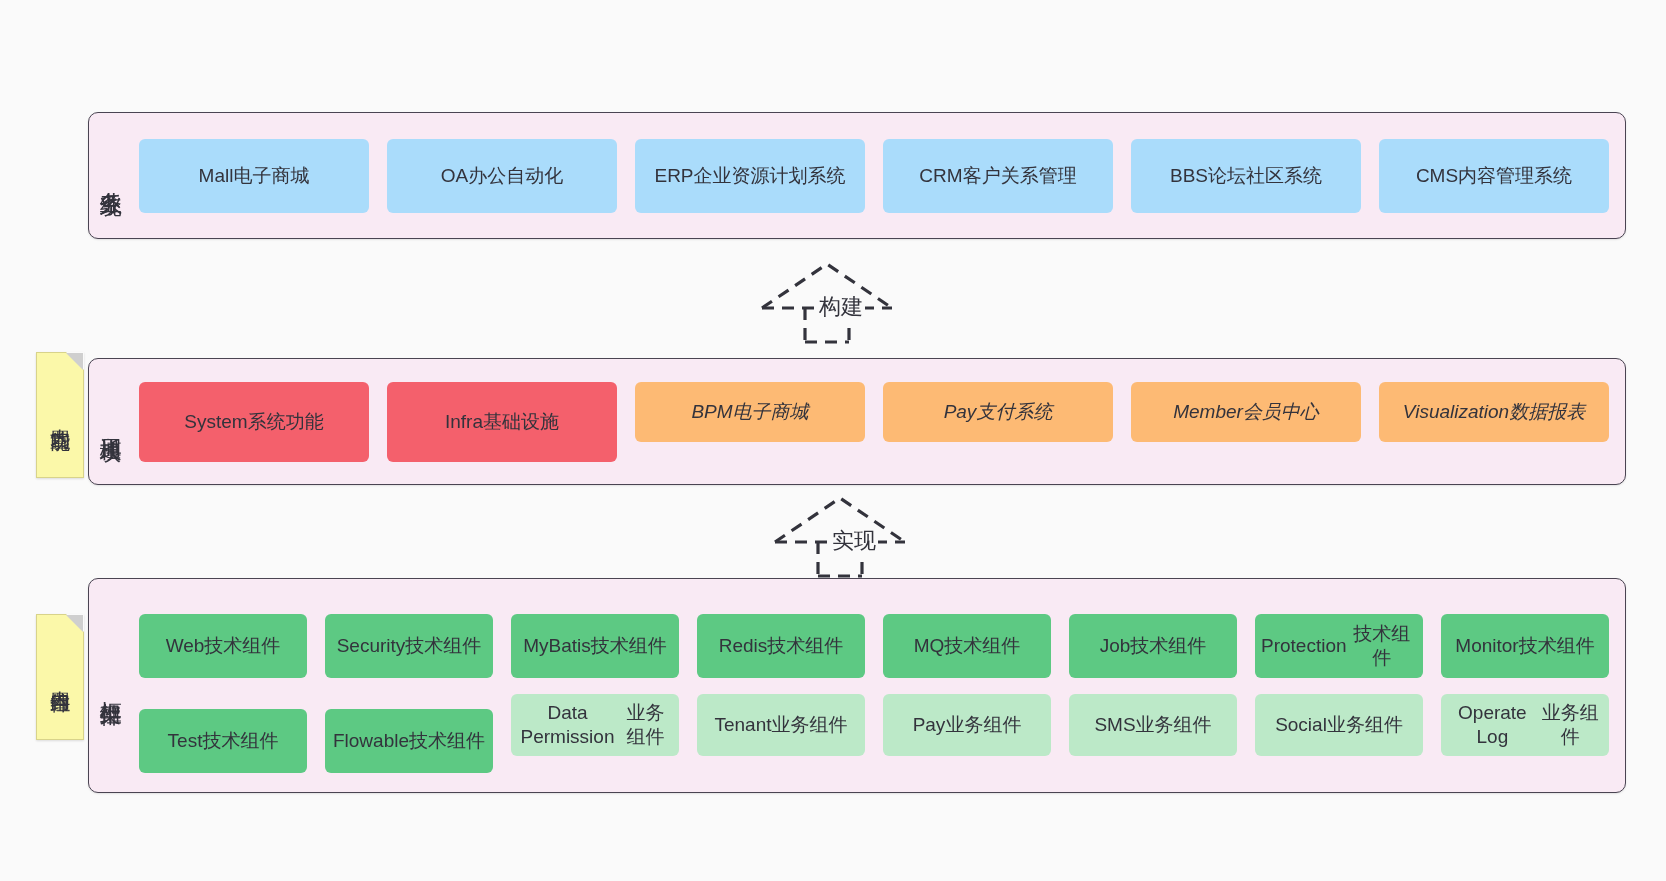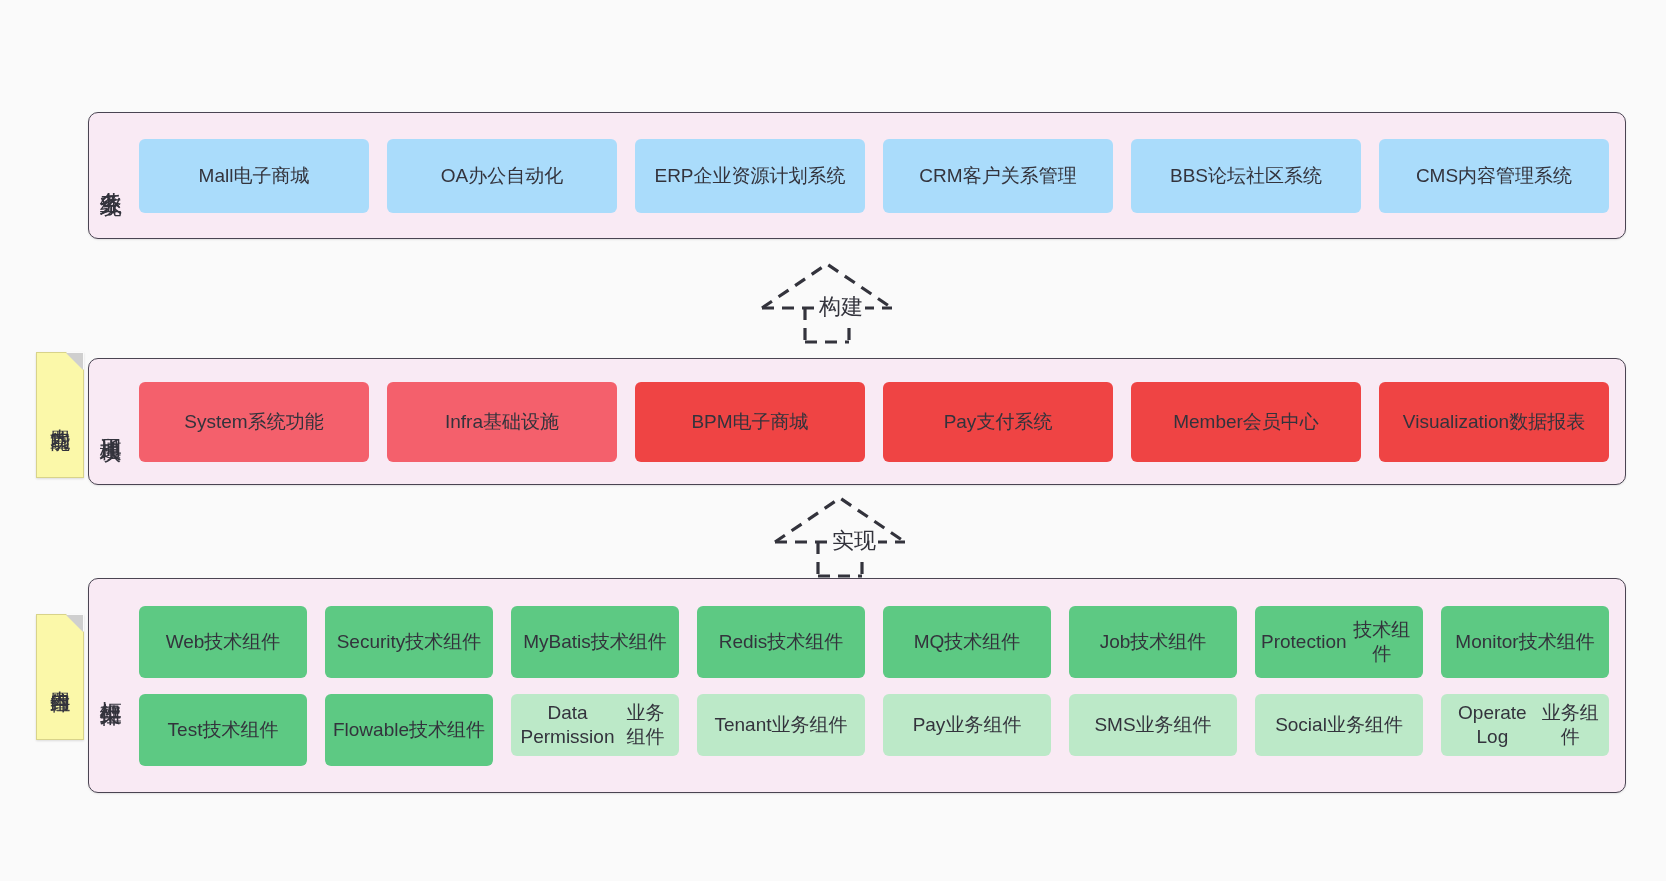--- a/index.html
+++ b/index.html
@@ -78,22 +78,22 @@
     line-height: 1.22;
     color: #33333c;
     padding: 4px 6px;
     box-sizing: border-box;
   }
   .card .name   { display: block; }
   .card .subtitle { display: block; }
 
   .card.blue        { background: #aadcfb; height: 74px; }
   .card.red         { background: #f4606c; height: 80px; }
-  .card.pink        { background: #ef4444; height: 80px; }
-  .card.green       { background: #5dc983; height: 72px; }
+  .card.pink        { background: #fdba74; height: 60px; font-style: italic; }
+  .card.green       { background: #5dc983; height: 64px; margin-top: 15px; }
   .card.green-light { background: #bce9c8; height: 62px; }
 
   
   .note {
     position: absolute;
     width: 48px;
     background: #fbf8a9;
     border: 1px solid #d8d38a;
     box-sizing: border-box;
     display: flex;

